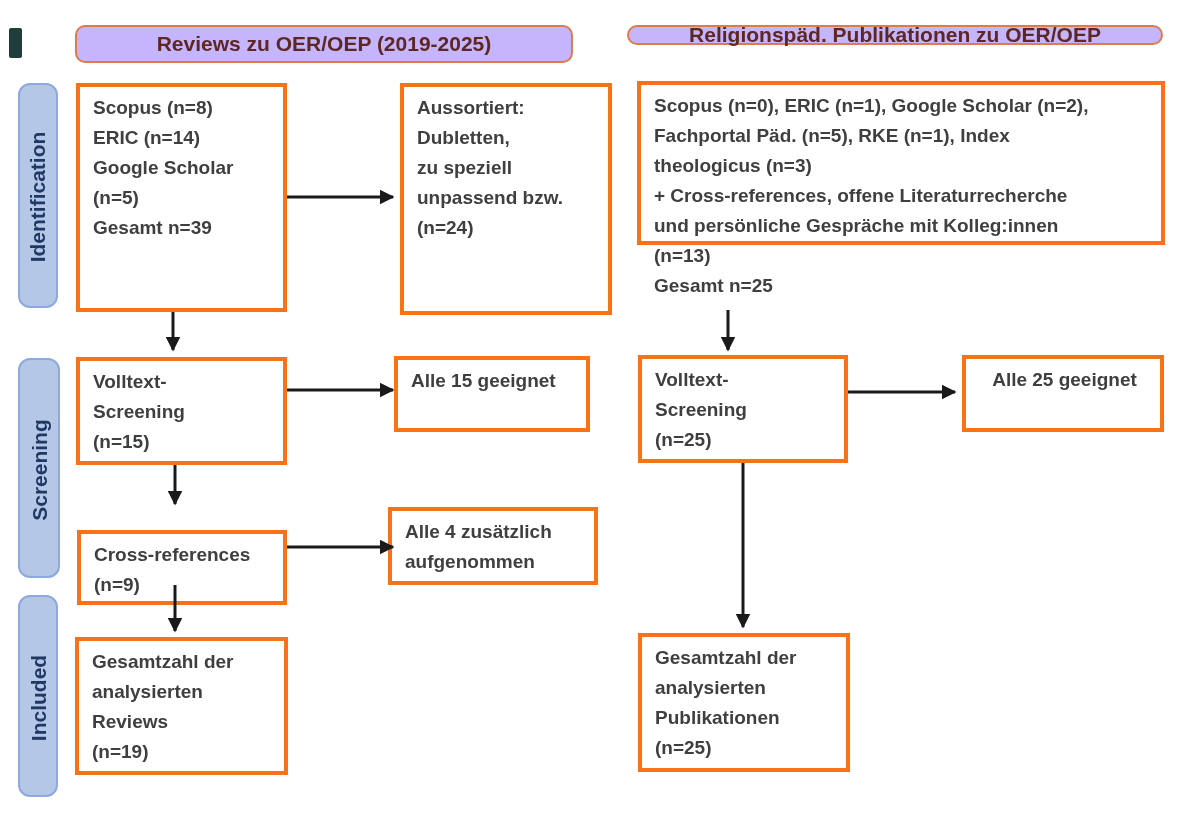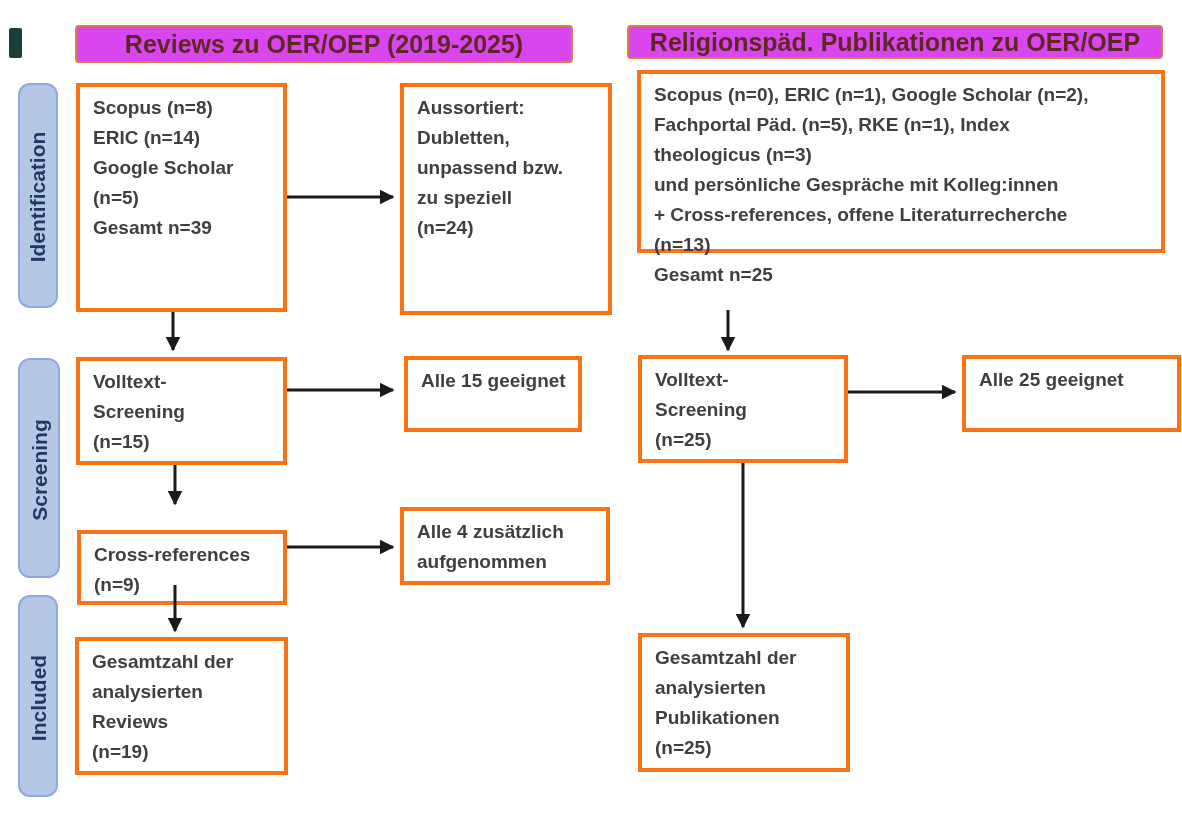--- a/index.html
+++ b/index.html
@@ -2,22 +2,22 @@
 <html><head>
 <meta charset="utf-8">
 <style>
   html,body{margin:0;padding:0;background:#ffffff;}
   #canvas{
     position:relative;width:1182px;height:820px;background:#ffffff;overflow:hidden;
     font-family:"Liberation Sans",sans-serif;
   }
   .hdr{
     position:absolute;box-sizing:border-box;
-    background:#d946ef;border:2px solid #DF7B4B;border-radius:4px;
-    color:#5F2723;font-weight:bold;font-size:25px;
+    background:#c4b5fd;border:2px solid #DF7B4B;border-radius:10px;
+    color:#5F2723;font-weight:bold;font-size:21px;
     display:flex;align-items:center;justify-content:center;text-align:center;
   }
   .stage{
     position:absolute;box-sizing:border-box;
     background:#B4C7E7;border:2px solid #8EA9DB;border-radius:12px;
   }
   .stage .vtxt{
     position:absolute;transform:rotate(-90deg);
     color:#203864;font-weight:bold;font-size:21px;
     text-align:center;white-space:nowrap;
@@ -37,21 +37,21 @@
 </head>
 <body>
 
 <div id="canvas">
 
   <div class="artifact" style="left:9px;top:28px;width:13px;height:30px;"></div>
 
   <div class="hdr" style="left:75px;top:25px;width:498px;height:38px;">
     <span>Reviews zu OER/OEP (2019-2025)</span>
   </div>
-  <div class="hdr" style="left:627px;top:25px;width:536px;height:34px;">
+  <div class="hdr" style="left:627px;top:25px;width:536px;height:20px;">
     <span>Religionspäd. Publikationen zu OER/OEP</span>
   </div>
 
   <div class="stage" style="left:18px;top:83px;width:40px;height:225px;">
     <div class="vtxt" style="width:225px;height:40px;line-height:38px;left:-94px;top:92px;">Identification</div>
   </div>
   <div class="stage" style="left:18px;top:358px;width:42px;height:220px;">
     <div class="vtxt" style="width:220px;height:42px;line-height:40px;left:-89px;top:89px;">Screening</div>
   </div>
   <div class="stage" style="left:18px;top:595px;width:40px;height:202px;">
@@ -62,61 +62,61 @@
     <div class="ln">Scopus (n=8)</div>
     <div class="ln">ERIC (n=14)</div>
     <div class="ln">Google Scholar</div>
     <div class="ln">(n=5)</div>
     <div class="ln">Gesamt n=39</div>
   </div>
 
   <div class="box" style="left:400px;top:83px;width:212px;height:232px;">
     <div class="ln">Aussortiert:</div>
     <div class="ln">Dubletten,</div>
+    <div class="ln">zu speziell</div>
     <div class="ln">unpassend bzw.</div>
-    <div class="ln">zu speziell</div>
     <div class="ln">(n=24)</div>
   </div>
 
-  <div class="box" style="left:637px;top:70px;width:528px;height:183px;">
+  <div class="box" style="left:637px;top:81px;width:528px;height:164px;">
     <div class="ln">Scopus (n=0), ERIC (n=1), Google Scholar (n=2),</div>
     <div class="ln">Fachportal Päd. (n=5), RKE (n=1), Index</div>
     <div class="ln">theologicus (n=3)</div>
+    <div class="ln">+ Cross-references, offene Literaturrecherche</div>
     <div class="ln">und persönliche Gespräche mit Kolleg:innen</div>
-    <div class="ln">+ Cross-references, offene Literaturrecherche</div>
     <div class="ln">(n=13)</div>
     <div class="ln">Gesamt n=25</div>
   </div>
 
   <div class="box" style="left:76px;top:357px;width:211px;height:108px;">
     <div class="ln">Volltext-</div>
     <div class="ln">Screening</div>
     <div class="ln">(n=15)</div>
   </div>
 
-  <div class="box" style="left:404px;top:356px;width:178px;height:76px;">
+  <div class="box" style="left:394px;top:356px;width:196px;height:76px;">
     <div class="ln">Alle 15 geeignet</div>
   </div>
 
   <div class="box" style="left:638px;top:355px;width:210px;height:108px;">
     <div class="ln">Volltext-</div>
     <div class="ln">Screening</div>
     <div class="ln">(n=25)</div>
   </div>
 
-  <div class="box" style="left:962px;top:355px;width:219px;height:77px;">
+  <div class="box" style="left:962px;top:355px;width:202px;height:77px;text-align:center;">
     <div class="ln">Alle 25 geeignet</div>
   </div>
 
   <div class="box" style="left:77px;top:510px;width:210px;height:75px;margin-top:20px;">
     <div class="ln">Cross-references</div>
     <div class="ln">(n=9)</div>
   </div>
 
-  <div class="box" style="left:400px;top:507px;width:210px;height:78px;">
+  <div class="box" style="left:388px;top:507px;width:210px;height:78px;">
     <div class="ln">Alle 4 zusätzlich</div>
     <div class="ln">aufgenommen</div>
   </div>
 
   <div class="box" style="left:75px;top:637px;width:213px;height:138px;">
     <div class="ln">Gesamtzahl der</div>
     <div class="ln">analysierten</div>
     <div class="ln">Reviews</div>
     <div class="ln">(n=19)</div>
   </div>

